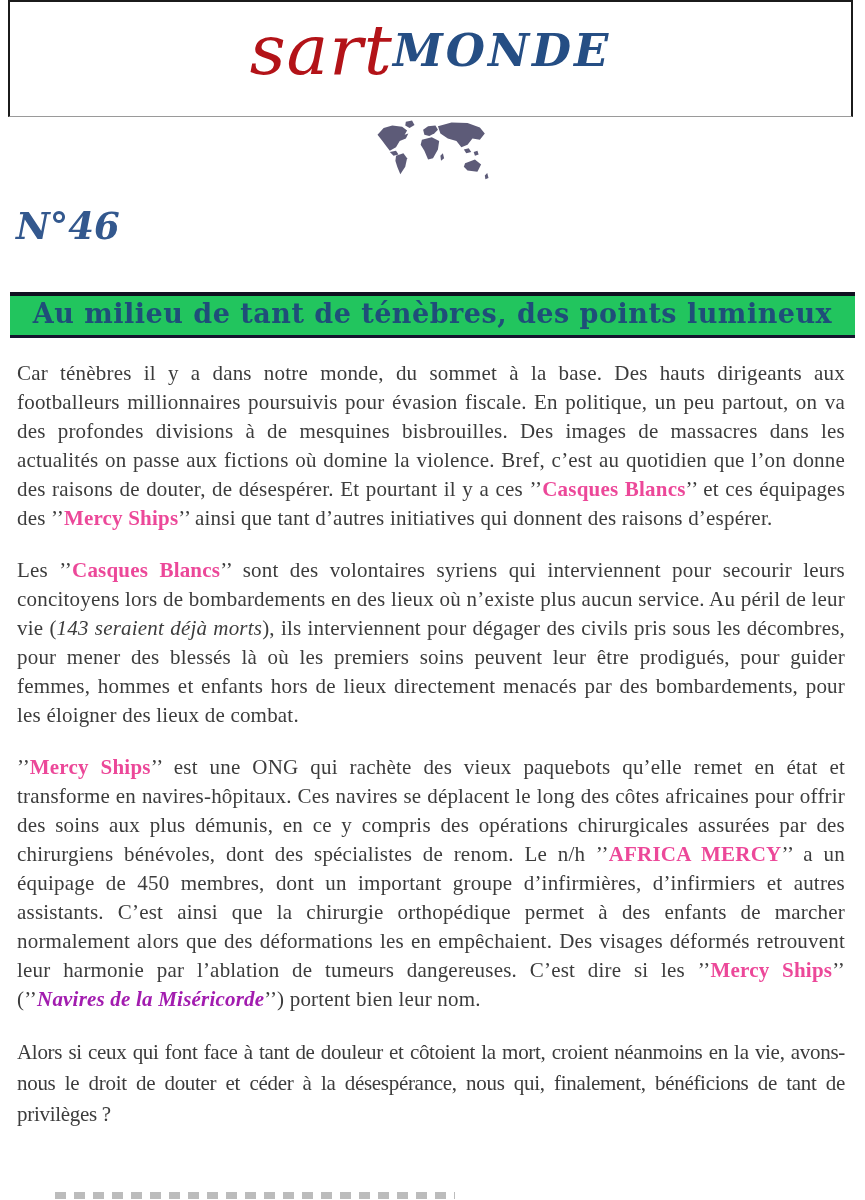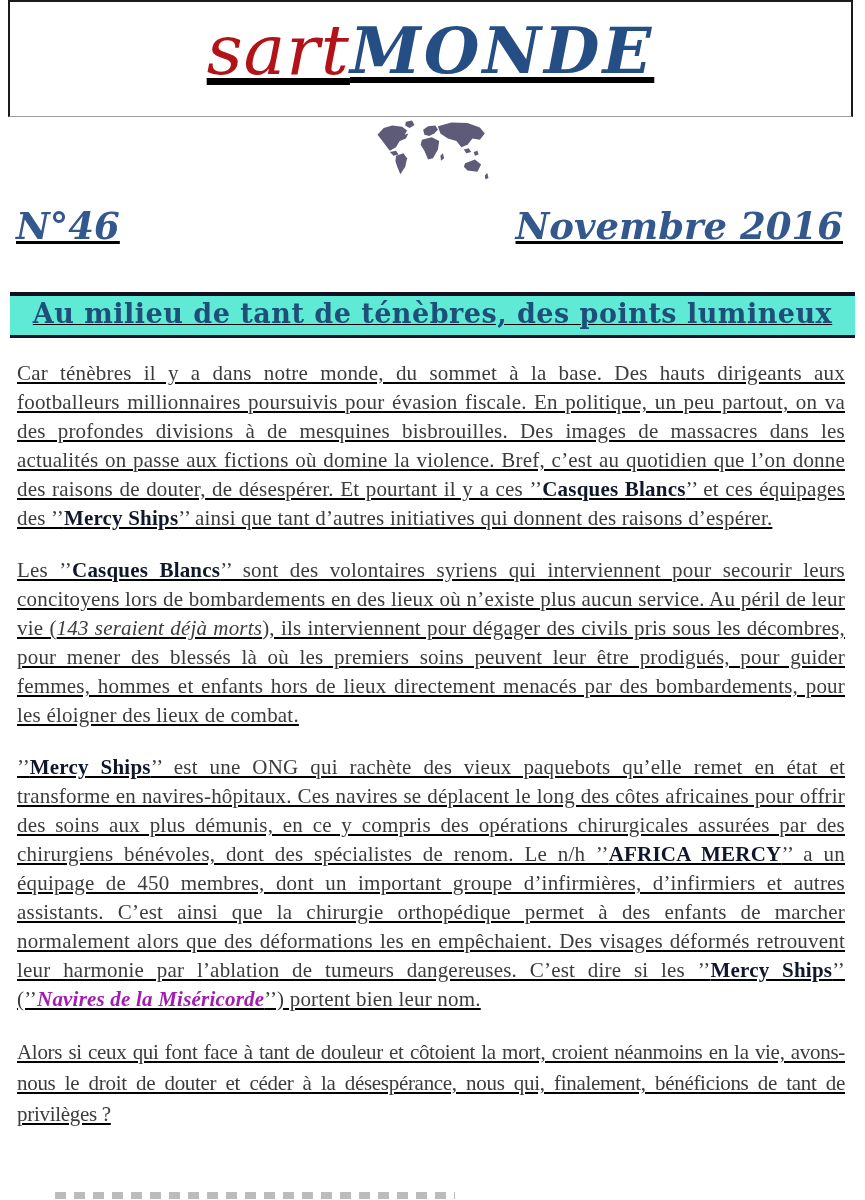--- a/index.html
+++ b/index.html
@@ -2,21 +2,20 @@
 <html lang="fr"><head>
 <meta charset="utf-8">
 <style>
   html,body{margin:0;padding:0;background:#ffffff;}
   .page{
     position:relative;
     width:865px;height:1200px;
     background:#ffffff;
     overflow:hidden;
     font-family:"Liberation Serif", serif;
-    text-decoration:underline;
   }
   
   .masthead-box{
     box-sizing:border-box;
     margin-left:8px;
     width:845px;height:117px;
     border:2px solid #1b1b1b;
     border-bottom:1px solid #9a9a9a;
     display:flex;align-items:center;justify-content:center;
     padding-bottom:18px;
@@ -25,41 +24,41 @@
     font-family:"DejaVu Serif", serif;
     font-style:italic;
     font-size:70px;
     color:#b31318;
     letter-spacing:1px;
   }
   .brand-monde{
     font-family:"DejaVu Serif", serif;
     font-style:italic;
     font-weight:bold;
-    font-size:64px;
+    font-size:45px;
     color:#254e84;
     letter-spacing:3px;
   }
   
   .map-wrap{text-align:center;margin-top:3px;height:76px;}
   .map-wrap svg{width:124px;height:74px;}
   
   .issue-row{
     display:flex;justify-content:space-between;align-items:baseline;
     padding:8px 22px 0 16px;
     font-family:"DejaVu Serif", serif;
     font-style:italic;
     font-weight:bold;
     font-size:37px;
     color:#33588e;
   }
   
   .banner{
     margin:44px 10px 0 10px;
-    background:#5eead4;
+    background:#22c55e;
     border-top:4px solid #101020;
     border-bottom:3px solid #14142e;
     text-align:center;
     padding:2px 0 6px;
   }
   .banner-title{
     font-family:"DejaVu Serif", serif;
     font-weight:bold;
     font-size:27px;
     color:#1f4e79;
@@ -70,21 +69,21 @@
     margin:21px 20px 0 17px;
     text-align:justify;
     font-size:21px;
     line-height:29px;
     color:#3c3c3c;
     letter-spacing:.2px;
   }
   p.para{margin:0 0 23px 0;}
   p.para.condensed{letter-spacing:-0.3px;line-height:31px;margin-top:23px;}
   .normal{}
-  .blue-bold{color:#0f172a;font-weight:bold;}
+  .blue-bold{color:#ec4899;font-weight:bold;}
   .italic{font-style:italic;}
   .blue-bold-italic{color:#a21caf;font-weight:bold;font-style:italic;}
   
   .cutoff{
     position:absolute;
     left:55px;bottom:1px;
     width:400px;height:7px;
     overflow:hidden;
     opacity:.45;
     background:repeating-linear-gradient(90deg,#6a6a6a 0 11px,transparent 11px 19px);
@@ -126,21 +125,20 @@
 
           <path d="M152 70 L168 64 L178 72 L172 84 L156 82 L150 76 Z"></path>
 
           <path d="M184 90 L188 86 L190 94 L185 96 Z"></path>
         </g>
       </svg>
     </div>
 
     <div class="issue-row">
       <span>N°46</span>
-      <span>Novembre 2016</span>
     </div>
   </header>
 
   <div class="banner">
     <span class="banner-title">Au milieu de tant de ténèbres, des points lumineux</span>
   </div>
 
   <main class="article" id="article">
       <p class="para"><span class="normal">Car ténèbres il y a dans notre monde, du sommet à la base. Des hauts dirigeants aux footballeurs millionnaires poursuivis pour évasion fiscale.  En politique, un peu partout, on va des profondes divisions à de mesquines bisbrouilles.  Des images de massacres dans les actualités on passe aux fictions où domine la violence.  Bref, c’est au quotidien que l’on donne des raisons de douter, de désespérer.  Et pourtant il y a ces ’’</span><span class="blue-bold">Casques Blancs</span><span class="normal">’’ et ces équipages des ’’</span><span class="blue-bold">Mercy Ships</span><span class="normal">’’ ainsi que tant d’autres initiatives qui donnent des raisons d’espérer.</span></p>
       <p class="para"><span class="normal">Les ’’</span><span class="blue-bold">Casques Blancs</span><span class="normal">’’ sont des volontaires syriens qui interviennent pour secourir leurs concitoyens lors de bombardements en des lieux où n’existe plus aucun service.  Au péril de leur vie (</span><span class="italic">143 seraient déjà morts</span><span class="normal">), ils interviennent pour dégager des civils pris sous les décombres, pour mener des blessés là où les premiers soins peuvent leur être prodigués, pour guider femmes, hommes et enfants hors de lieux directement menacés par des bombardements, pour les éloigner des lieux de combat.</span></p>

